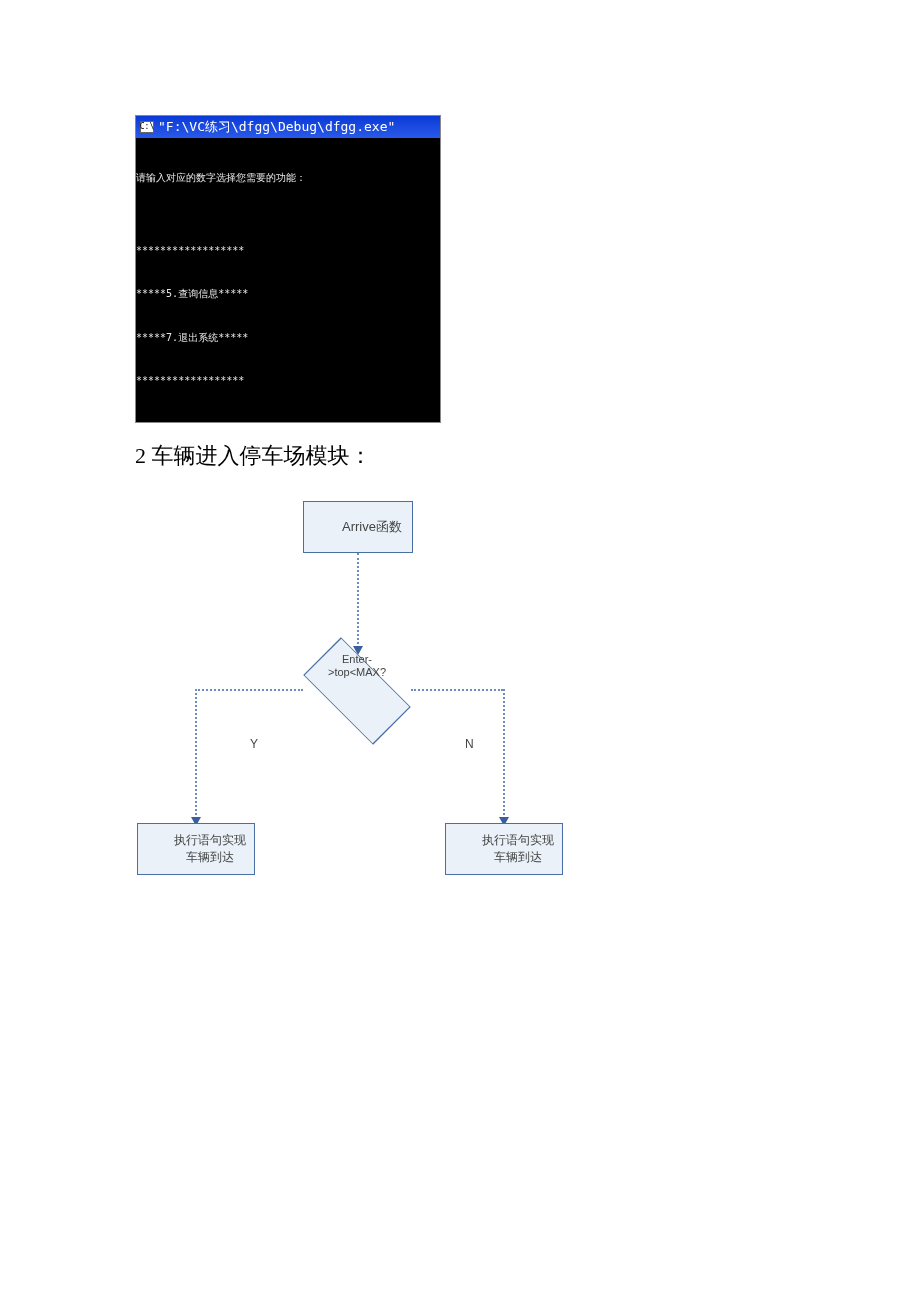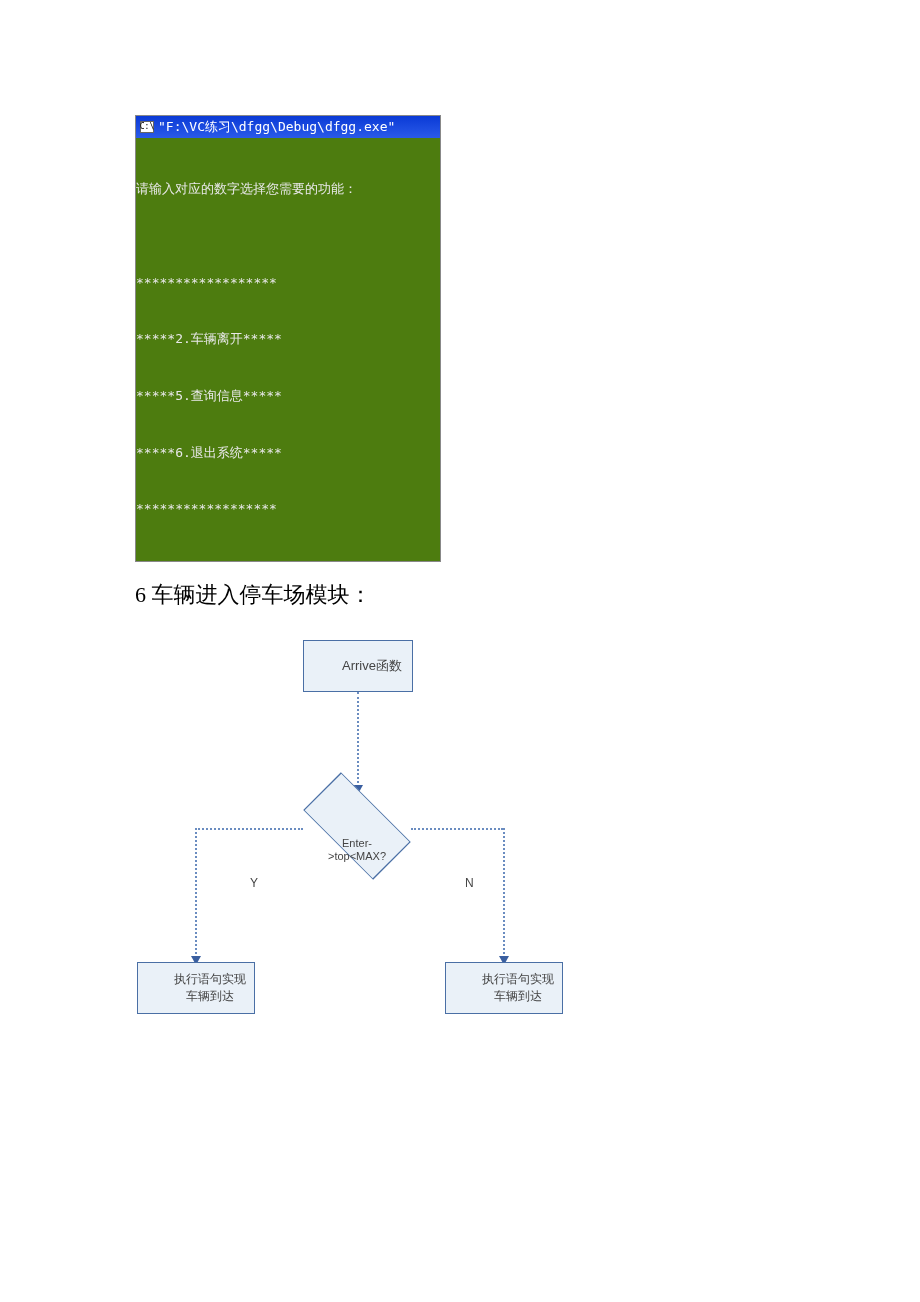--- a/index.html
+++ b/index.html
@@ -34,23 +34,23 @@
     color: #000;
     display: inline-flex;
     align-items: center;
     justify-content: center;
     font-size: 8px;
     border: 1px solid #666;
     font-family: monospace;
     line-height: 1;
   }
   .term-body {
-    background: #4d7c0f;
+    background: #000000;
     color: #e8e8e8;
-    font-size: 13px;
+    font-size: 10px;
     line-height: 1.45;
     padding: 4px 10px 4px 0;
     min-height: 155px;
     font-family: "SimSun", monospace;
     white-space: pre-wrap;
   }
   .term-line { display: block; }
   .section-heading {
     color: #c00000;
     font-family: "SimHei", "黑体", sans-serif;
@@ -80,21 +80,21 @@
     flex-direction: column;
     color: #444;
     font-family: "SimSun", sans-serif;
     padding-left: 28px;
   }
   .diamond {
     position: absolute;
     width: 108px;
     height: 72px;
     display: flex;
-    align-items: flex-end;
+    align-items: flex-start;
     justify-content: center;
   }
   .diamond-shape {
     position: absolute;
     width: 76px;
     height: 76px;
     background: #eaf1f8;
     border: 1px solid #4a6fa5;
     transform: rotate(45deg) scaleX(1.3) scaleY(0.7);
   }
@@ -143,29 +143,28 @@
 
   <div class="terminal">
     <div class="term-title">
       <span class="term-icon">C:\</span>
       <span>"F:\VC练习\dfgg\Debug\dfgg.exe"</span>
     </div>
     <div class="term-body">
       <span class="term-line">请输入对应的数字选择您需要的功能：</span>
       <span class="term-line"></span>
       <span class="term-line">******************</span>
-      <span class="term-line">*****2.车辆离开*****</span>
       <span class="term-line">*****5.查询信息*****</span>
-      <span class="term-line">*****6.退出系统*****</span>
+      <span class="term-line">*****7.退出系统*****</span>
       <span class="term-line">******************</span>
     </div>
   </div>
 
 
-  <p class="subheading">6 车辆进入停车场模块：</p>
+  <p class="subheading">2 车辆进入停车场模块：</p>
 
   <div class="flowchart">
 
     <div class="flow-box" style="left:168px; top:0; width:110px; height:52px;">
       <span>Arrive函数</span>
     </div>
 
     <div class="connector vline" style="left:222px; top:52px; height:95px;"></div>
     <div class="arrowhead arrow-down" style="left:218px; top:145px;"></div>
 

